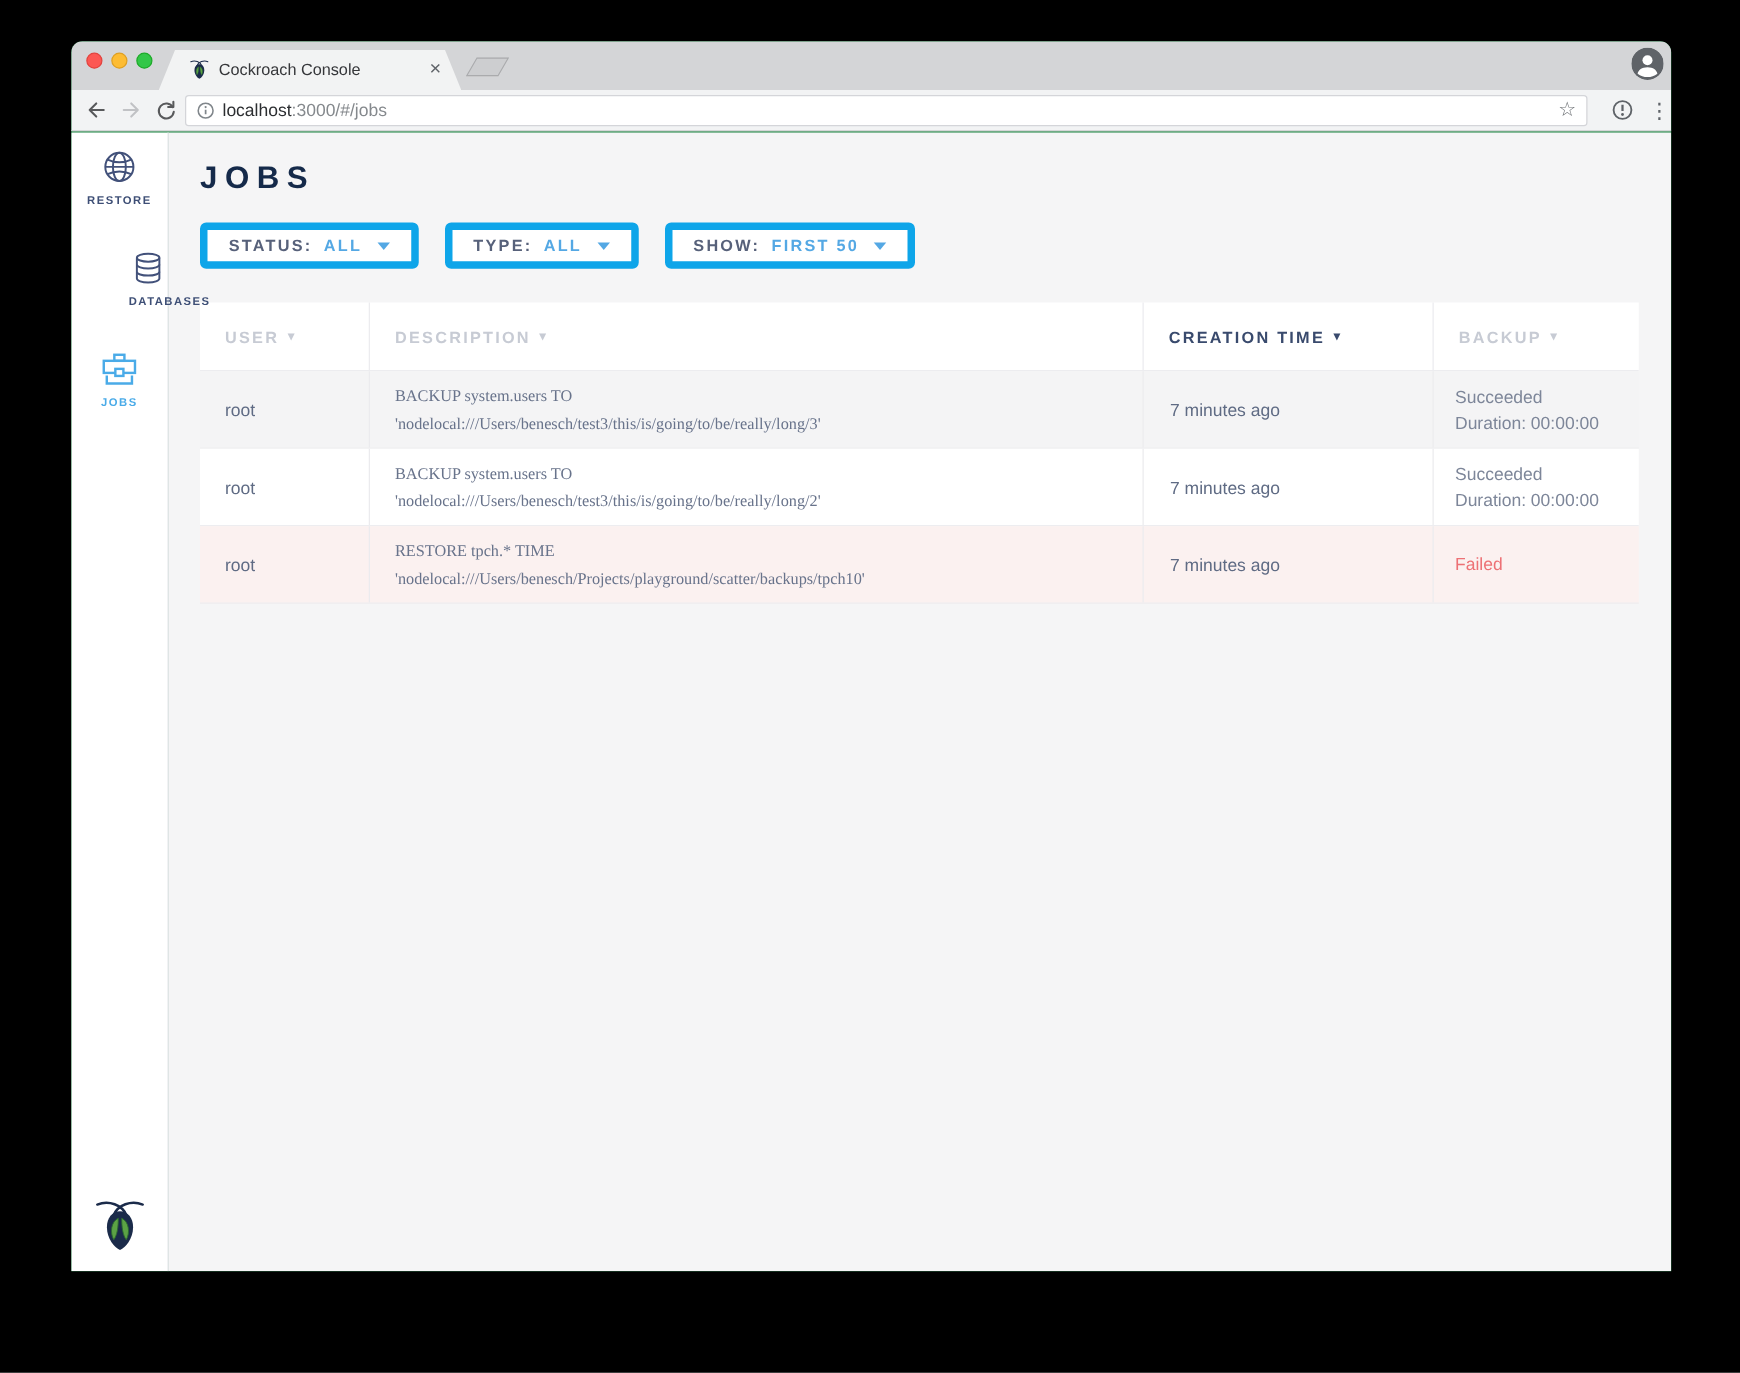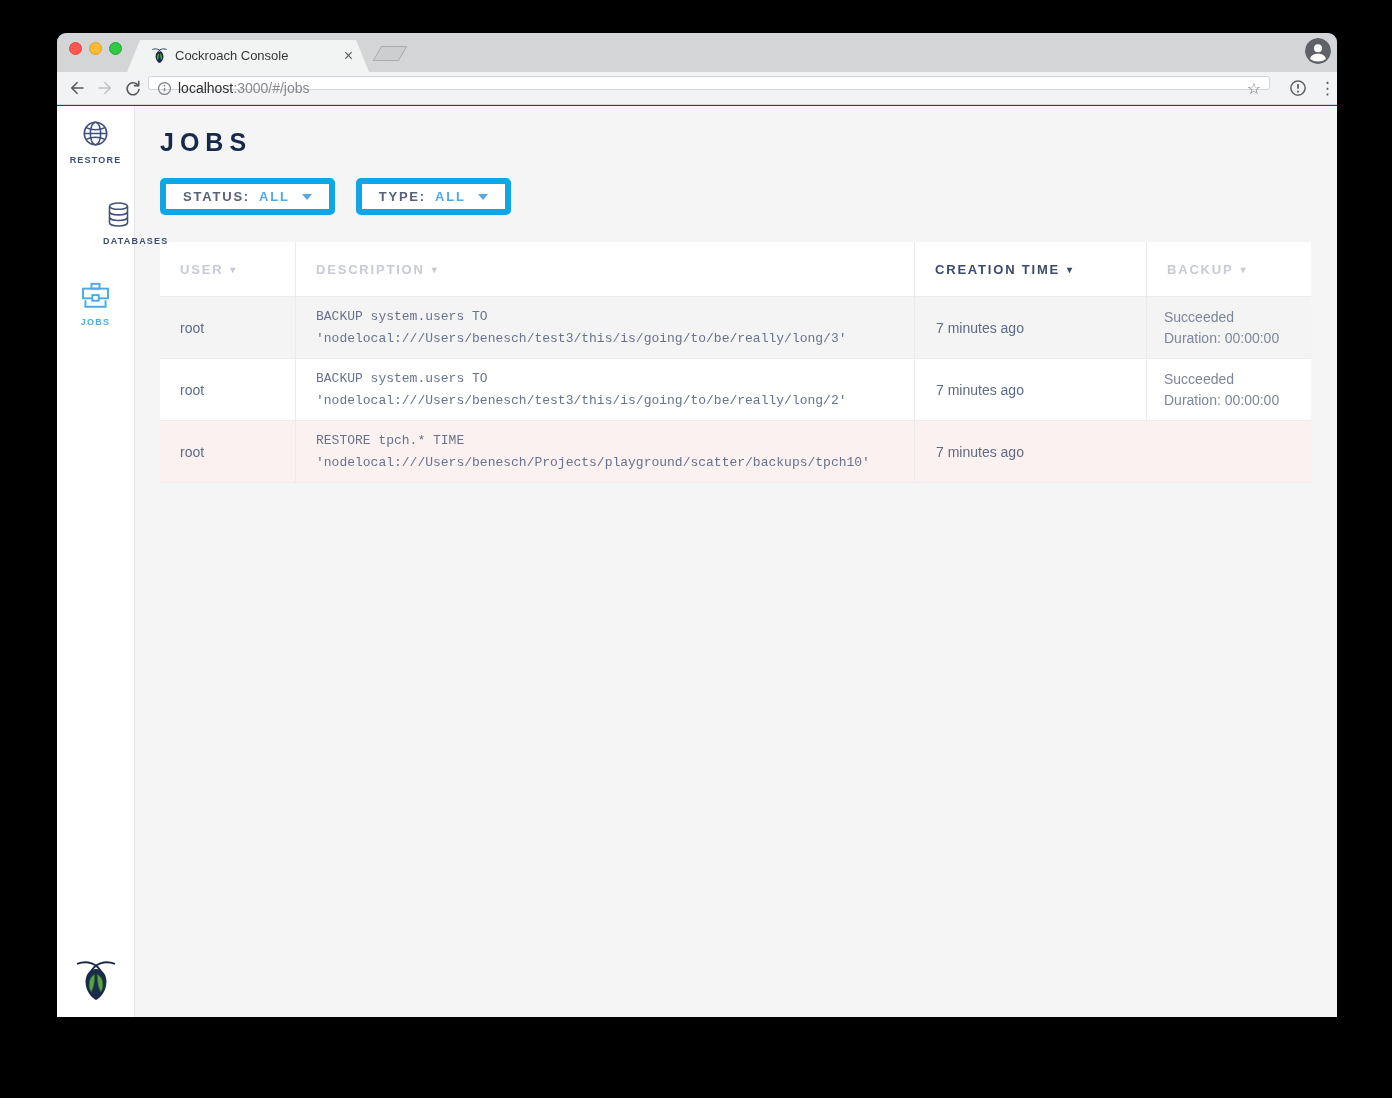--- a/index.html
+++ b/index.html
@@ -1,19 +1,19 @@
 <!DOCTYPE html>
 <html><head>
 <meta charset="utf-8">
 <style>
   * { margin:0; padding:0; box-sizing:border-box; }
   html,body { width:1392px; height:1098px; background:#000; font-family:"Liberation Sans",sans-serif; }
 
   .window { position:absolute; left:57px; top:33px; width:1280px; height:984px;
-            background:#0c4a6e; border-radius:9px 9px 0 0; overflow:hidden; }
+            background:#15803d; border-radius:9px 9px 0 0; overflow:hidden; }
 
   
   .tabstrip { position:relative; height:39px; background:#d4d5d7; }
   .tl { position:absolute; top:9px; width:13px; height:13px; border-radius:50%; cursor:pointer; }
   .tl-red    { left:12px; background:#fc5753; border:1px solid #e2443f; }
   .tl-yellow { left:32px; background:#fdbc33; border:1px solid #dfa023; }
   .tl-green  { left:52px; background:#33c748; border:1px solid #1eab29; }
   .tab { position:absolute; left:70px; top:7px; width:242px; height:32px; background:#f2f3f3;
          clip-path:polygon(13px 0, calc(100% - 13px) 0, 100% 100%, 0 100%); cursor:pointer; }
   .tab-favicon { position:absolute; left:25px; top:7px; }
@@ -23,21 +23,21 @@
             border:1px solid #aaabad; transform:skewX(-30deg); cursor:pointer; }
   .profile { position:absolute; left:1248px; top:5px; width:26px; height:26px; border-radius:50%;
              overflow:hidden; cursor:pointer; }
 
   
   .toolbar { position:relative; height:33px; background:#f2f3f4; border-bottom:1px solid #d5d6d8; }
   .nav-ico { position:absolute; top:7px; width:18px; height:18px; cursor:pointer; }
   .ico-back    { left:11px; }
   .ico-forward { left:39px; }
   .ico-reload  { left:67px; }
-  .urlbar { position:absolute; left:91px; top:4px; width:1122px; height:14px; background:#fff;
+  .urlbar { position:absolute; left:91px; top:4px; width:1122px; height:25px; background:#fff;
             border:1px solid #d4d5d9; border-radius:3px; cursor:text; }
   .url-info { position:absolute; left:8px; top:4px; }
   .url-text { position:absolute; left:29px; top:0; line-height:23px; font-size:14px; }
   .url-host { color:#2c2e31; }
   .url-path { color:#85898d; }
   .url-star { position:absolute; right:8px; top:0; line-height:23px; font-size:16px; color:#6f7377; cursor:pointer; }
   .ext-ico { position:absolute; left:1232px; top:7px; width:18px; height:18px; cursor:pointer; }
   .menu-dots { position:absolute; left:1262px; top:0; line-height:33px; font-size:17px; color:#5f6368;
                letter-spacing:0; cursor:pointer; }
 
@@ -72,21 +72,21 @@
   .th.active { color:#394a6d; }
   .th-caret { margin-left:7px; font-size:10px; }
   .trow { height:62px; border-bottom:1px solid #ededf0; }
   .trow > div { display:flex; flex-direction:column; justify-content:center; padding-left:20px; }
   .trow > div + div { border-left:1px solid #ebebee; }
   .row-gray { background:#f4f4f5; }
   .row-white { background:#fff; }
   .row-failed { background:#fbf1f0; }
   .cell-user, .cell-time { font-size:14px; color:#5f6b84; }
   .cell-time { padding-left:21px !important; }
-  .cell-desc { font-family:Liberation Mono, monospace; font-size:13px; line-height:22px; color:#68738b; }
+  .cell-desc { font-family:Liberation Serif, serif; font-size:13px; line-height:22px; color:#68738b; }
   .cell-status { padding-left:17px !important; font-size:14px; color:#7d8699; line-height:21px; }
   .status-failed { color:#ed7175; }
   .duration { }
 
   svg { display:block; }
 </style>
 </head>
 <body>
 
 <div class="window">
@@ -213,20 +213,25 @@
         <div class="filter-btn">
           <span>STATUS:</span>
           <span class="filter-value">ALL</span>
           <span class="filter-caret"></span>
         </div>
         <div class="filter-btn">
           <span>TYPE:</span>
           <span class="filter-value">ALL</span>
           <span class="filter-caret"></span>
         </div>
+        <div class="filter-btn">
+          <span>SHOW:</span>
+          <span class="filter-value">FIRST 50</span>
+          <span class="filter-caret"></span>
+        </div>
       </div>
 
       <div class="jobs-table">
         <div class="thead">
           <div class="th">
             <span>USER</span>
             <span class="th-caret">▾</span>
           </div>
           <div class="th">
             <span>DESCRIPTION</span>
@@ -268,17 +273,20 @@
           </div>
         </div>
 
         <div class="trow row-failed">
           <div class="cell-user">root</div>
           <div class="cell-desc">
             <span>RESTORE tpch.* TIME</span>
             <span>'nodelocal:///Users/benesch/Projects/playground/scatter/backups/tpch10'</span>
           </div>
           <div class="cell-time">7 minutes ago</div>
+          <div class="cell-status">
+            <span class="status-failed">Failed</span>
+          </div>
         </div>
       </div>
     </div>
   </div>
 </div>
 
 </body></html>

